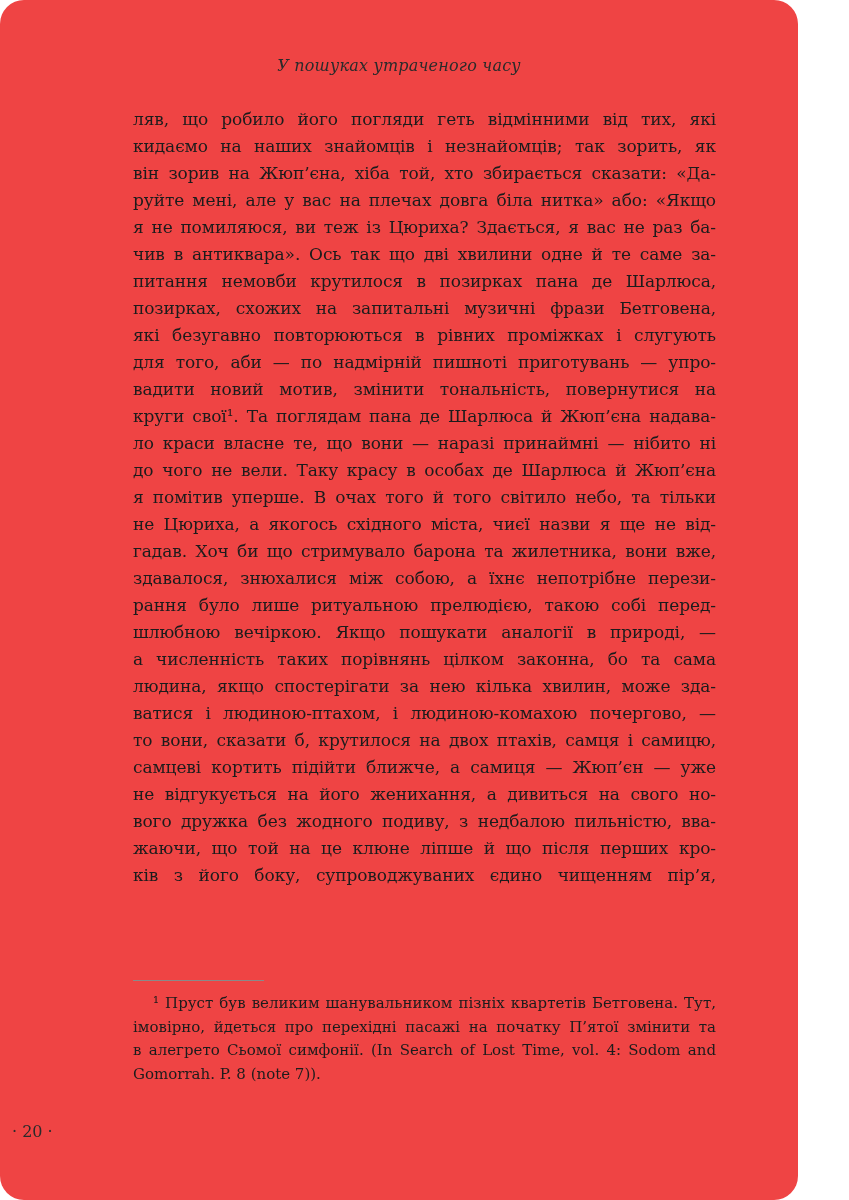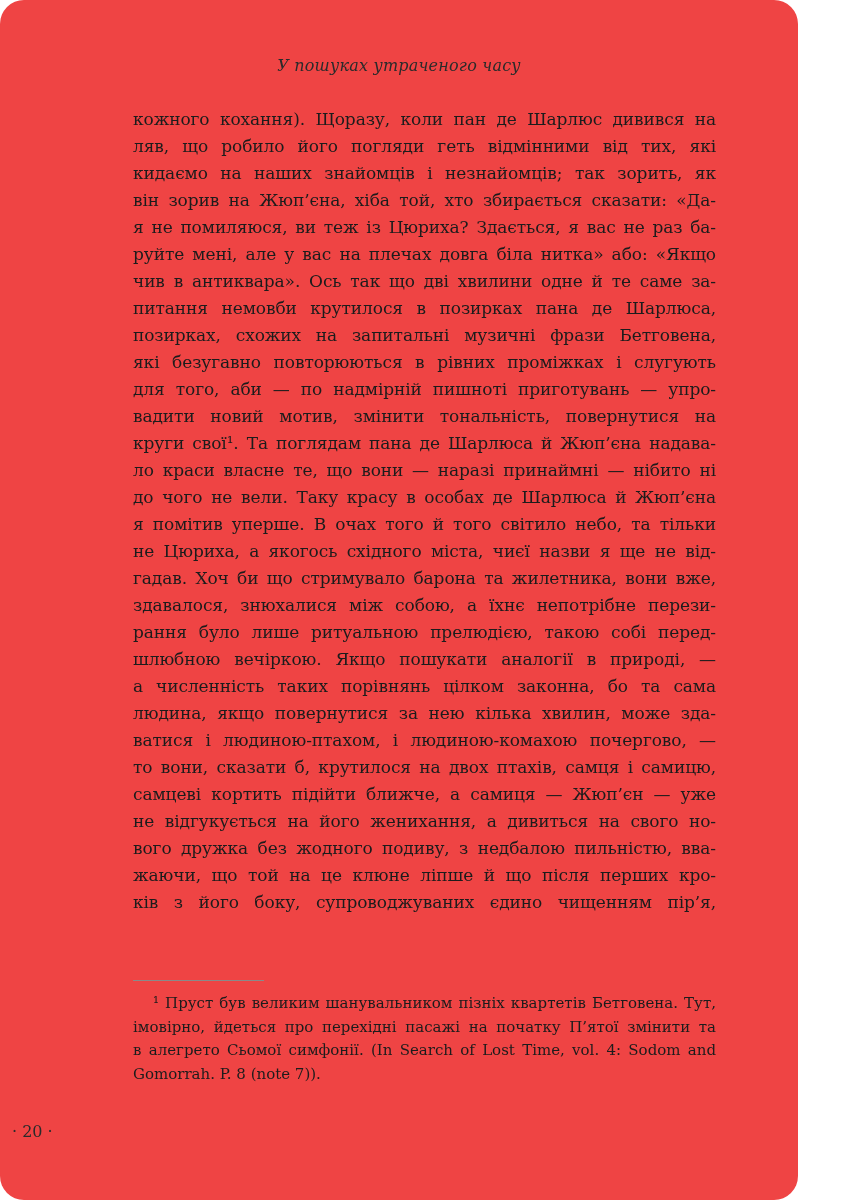--- a/index.html
+++ b/index.html
@@ -78,43 +78,42 @@
     color: #2b2b2b;
   }
 </style>
 </head>
 <body>
 
 <div class="page">
   <div class="running-header">У пошуках утраченого часу</div>
 
   <div class="body-text">
-      <div class="line">кожного кохання). Щоразу, коли пан де Шарлюс дивився на</div>
       <div class="line">ляв, що робило його погляди геть відмінними від тих, які</div>
       <div class="line">кидаємо на наших знайомців і незнайомців; так зорить, як</div>
       <div class="line">він зорив на Жюп’єна, хіба той, хто збирається сказати: «Да-</div>
+      <div class="line">руйте мені, але у вас на плечах довга біла нитка» або: «Якщо</div>
       <div class="line">я не помиляюся, ви теж із Цюриха? Здається, я вас не раз ба-</div>
-      <div class="line">руйте мені, але у вас на плечах довга біла нитка» або: «Якщо</div>
       <div class="line">чив в антиквара». Ось так що дві хвилини одне й те саме за-</div>
       <div class="line">питання немовби крутилося в позирках пана де Шарлюса,</div>
       <div class="line">позирках, схожих на запитальні музичні фрази Бетговена,</div>
       <div class="line">які безугавно повторюються в рівних проміжках і слугують</div>
       <div class="line">для того, аби — по надмірній пишноті приготувань — упро-</div>
       <div class="line">вадити новий мотив, змінити тональність, повернутися на</div>
       <div class="line">круги свої¹. Та поглядам пана де Шарлюса й Жюп’єна надава-</div>
       <div class="line">ло краси власне те, що вони — наразі принаймні — нібито ні</div>
       <div class="line">до чого не вели. Таку красу в особах де Шарлюса й Жюп’єна</div>
       <div class="line">я помітив уперше. В очах того й того світило небо, та тільки</div>
       <div class="line">не Цюриха, а якогось східного міста, чиєї назви я ще не від-</div>
       <div class="line">гадав. Хоч би що стримувало барона та жилетника, вони вже,</div>
       <div class="line">здавалося, знюхалися між собою, а їхнє непотрібне перези-</div>
       <div class="line">рання було лише ритуальною прелюдією, такою собі перед-</div>
       <div class="line">шлюбною вечіркою. Якщо пошукати аналогії в природі, —</div>
       <div class="line">а численність таких порівнянь цілком законна, бо та сама</div>
-      <div class="line">людина, якщо повернутися за нею кілька хвилин, може зда-</div>
+      <div class="line">людина, якщо спостерігати за нею кілька хвилин, може зда-</div>
       <div class="line">ватися і людиною-птахом, і людиною-комахою почергово, —</div>
       <div class="line">то вони, сказати б, крутилося на двох птахів, самця і самицю,</div>
       <div class="line">самцеві кортить підійти ближче, а самиця — Жюп’єн — уже</div>
       <div class="line">не відгукується на його женихання, а дивиться на свого но-</div>
       <div class="line">вого дружка без жодного подиву, з недбалою пильністю, вва-</div>
       <div class="line">жаючи, що той на це клюне ліпше й що після перших кро-</div>
       <div class="line">ків з його боку, супроводжуваних єдино чищенням пір’я,</div>
     </div>
 
   <div class="footnote-rule"></div>

